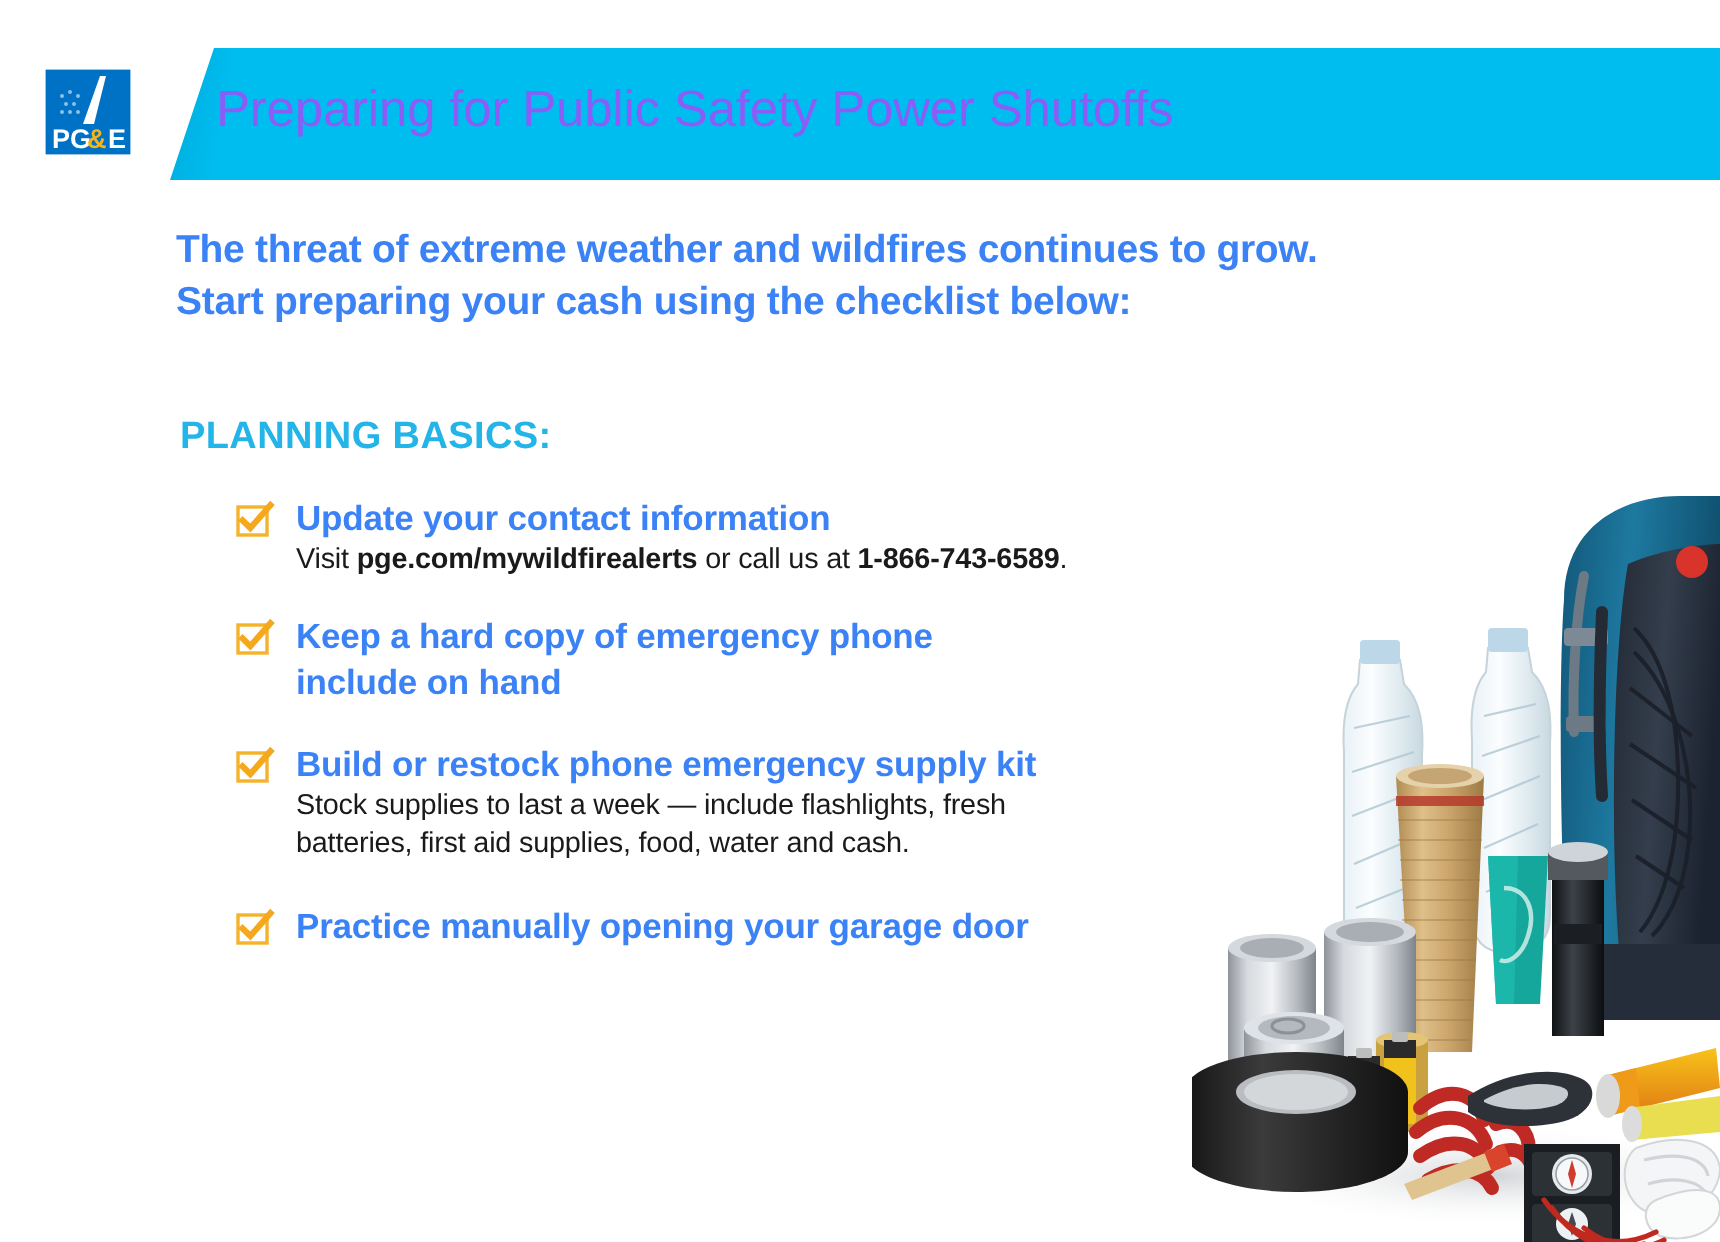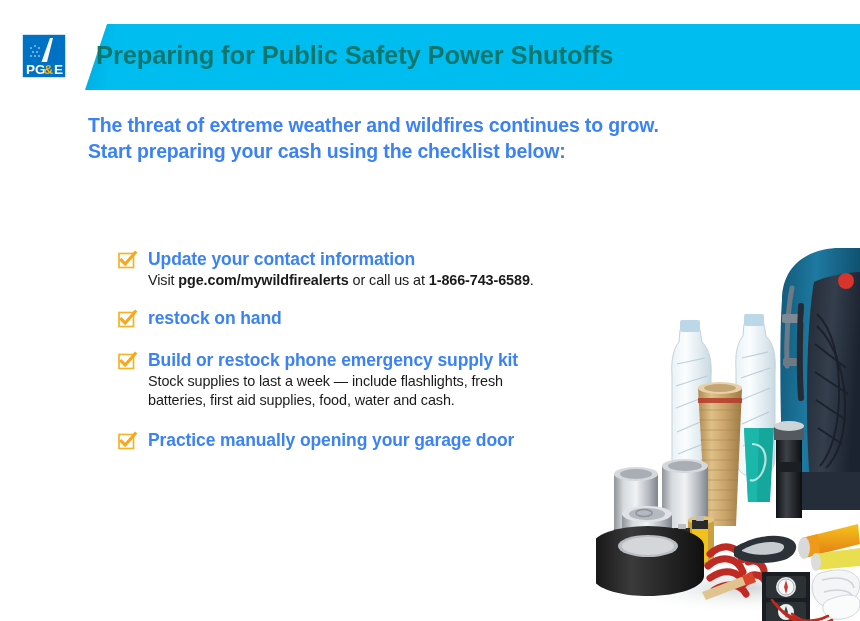--- a/index.html
+++ b/index.html
@@ -54,26 +54,26 @@
     top: 0;
     width: 36px;
     height: 100%;
     background: linear-gradient(100deg, rgba(0,150,196,.45) 0%, rgba(0,189,240,0) 72%);
     clip-path: polygon(22px 0, 100% 0, 100% 100%, 0 100%);
     pointer-events: none;
   }
 
   .header-title {
     position: absolute;
-    left: 96px;
+    left: 108px;
     top: 43px;
     width: 700px;
-    color: #0f766e;
+    color: #8b5cf6;
     font-size: 25.5px;
-    font-weight: bold;
+    font-weight: normal;
     letter-spacing: -0.1px;
     line-height: 1;
     white-space: nowrap;
     z-index: 3;
   }
 
   
   .logo {
     position: absolute;
     left: 20px;
@@ -205,20 +205,21 @@
     <div class="header-band"></div>
 
     <div class="header-title">Preparing for Public Safety Power Shutoffs</div>
   </div>
 
   <div class="lead">
     <span class="line">The threat of extreme weather and wildfires continues to grow.</span>
     <span class="line">Start preparing your cash using the checklist below:</span>
   </div>
 
+  <div class="section-heading">PLANNING BASICS:</div>
 
   <div class="checklist">
 
     <div class="check-item" id="item-0">
       <span class="check-box">
         <svg width="18" height="18" viewBox="0 0 18 18" aria-hidden="true">
           <rect x="1" y="2.5" width="14.5" height="14" fill="#ffffff" stroke="#f5b32a" stroke-width="1.7"></rect>
           <path d="M3.3 9.2 L7.2 13 L17.2 1.6" fill="none" stroke="#f5a81c" stroke-width="3.1" stroke-linecap="square" stroke-linejoin="miter"></path>
         </svg>
       </span>
@@ -233,21 +234,22 @@
     </div>
 
     <div class="check-item" id="item-1">
       <span class="check-box">
         <svg width="18" height="18" viewBox="0 0 18 18" aria-hidden="true">
           <rect x="1" y="2.5" width="14.5" height="14" fill="#ffffff" stroke="#f5b32a" stroke-width="1.7"></rect>
           <path d="M3.3 9.2 L7.2 13 L17.2 1.6" fill="none" stroke="#f5a81c" stroke-width="3.1" stroke-linecap="square" stroke-linejoin="miter"></path>
         </svg>
       </span>
       <span class="check-title">
-        <span class="tline">restock on hand</span>
+        <span class="tline">Keep a hard copy of emergency phone</span>
+        <span class="tline">include on hand</span>
       </span>
     </div>
 
     <div class="check-item" id="item-2">
       <span class="check-box">
         <svg width="18" height="18" viewBox="0 0 18 18" aria-hidden="true">
           <rect x="1" y="2.5" width="14.5" height="14" fill="#ffffff" stroke="#f5b32a" stroke-width="1.7"></rect>
           <path d="M3.3 9.2 L7.2 13 L17.2 1.6" fill="none" stroke="#f5a81c" stroke-width="3.1" stroke-linecap="square" stroke-linejoin="miter"></path>
         </svg>
       </span>

